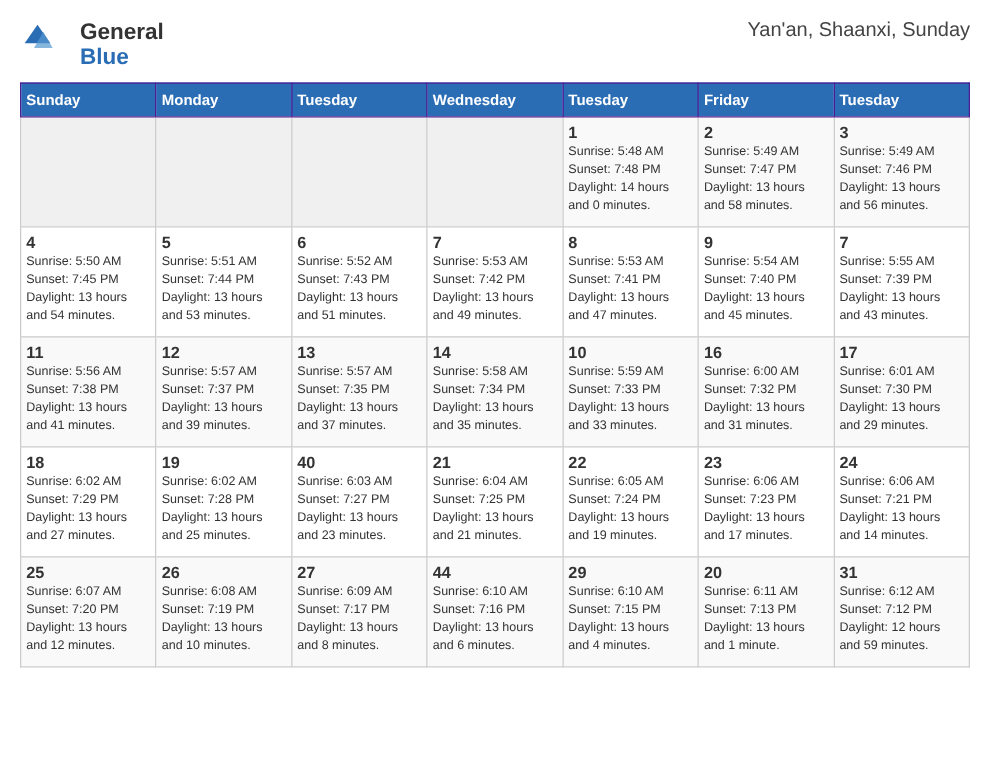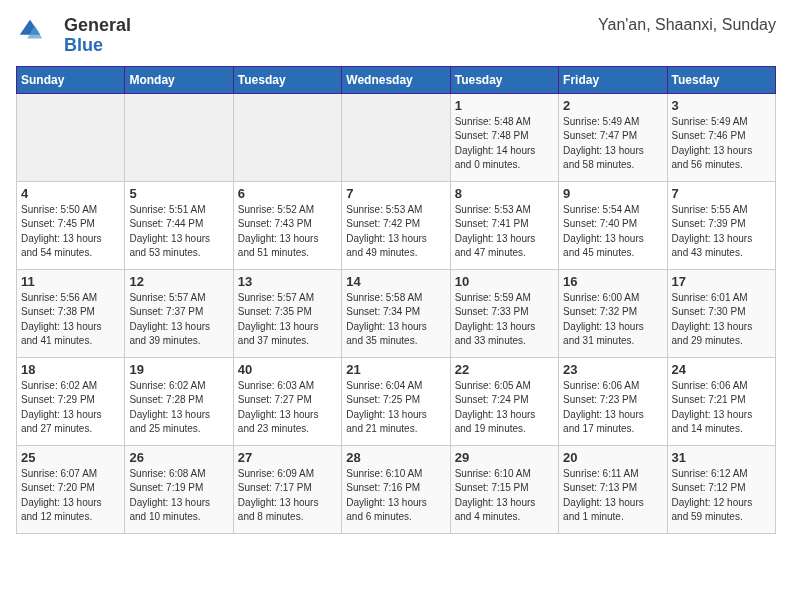--- a/index.html
+++ b/index.html
@@ -230,21 +230,21 @@
         </td>
         <td>
           <div class="day-num">26</div>
           <div class="day-info">Sunrise: 6:08 AM<br>Sunset: 7:19 PM<br>Daylight: 13 hours<br>and 10 minutes.</div>
         </td>
         <td>
           <div class="day-num">27</div>
           <div class="day-info">Sunrise: 6:09 AM<br>Sunset: 7:17 PM<br>Daylight: 13 hours<br>and 8 minutes.</div>
         </td>
         <td>
-          <div class="day-num">28</div>
+          <div class="day-num">44</div>
           <div class="day-info">Sunrise: 6:10 AM<br>Sunset: 7:16 PM<br>Daylight: 13 hours<br>and 6 minutes.</div>
         </td>
         <td>
           <div class="day-num">29</div>
           <div class="day-info">Sunrise: 6:10 AM<br>Sunset: 7:15 PM<br>Daylight: 13 hours<br>and 4 minutes.</div>
         </td>
         <td>
           <div class="day-num">20</div>
           <div class="day-info">Sunrise: 6:11 AM<br>Sunset: 7:13 PM<br>Daylight: 13 hours<br>and 1 minute.</div>
         </td>

